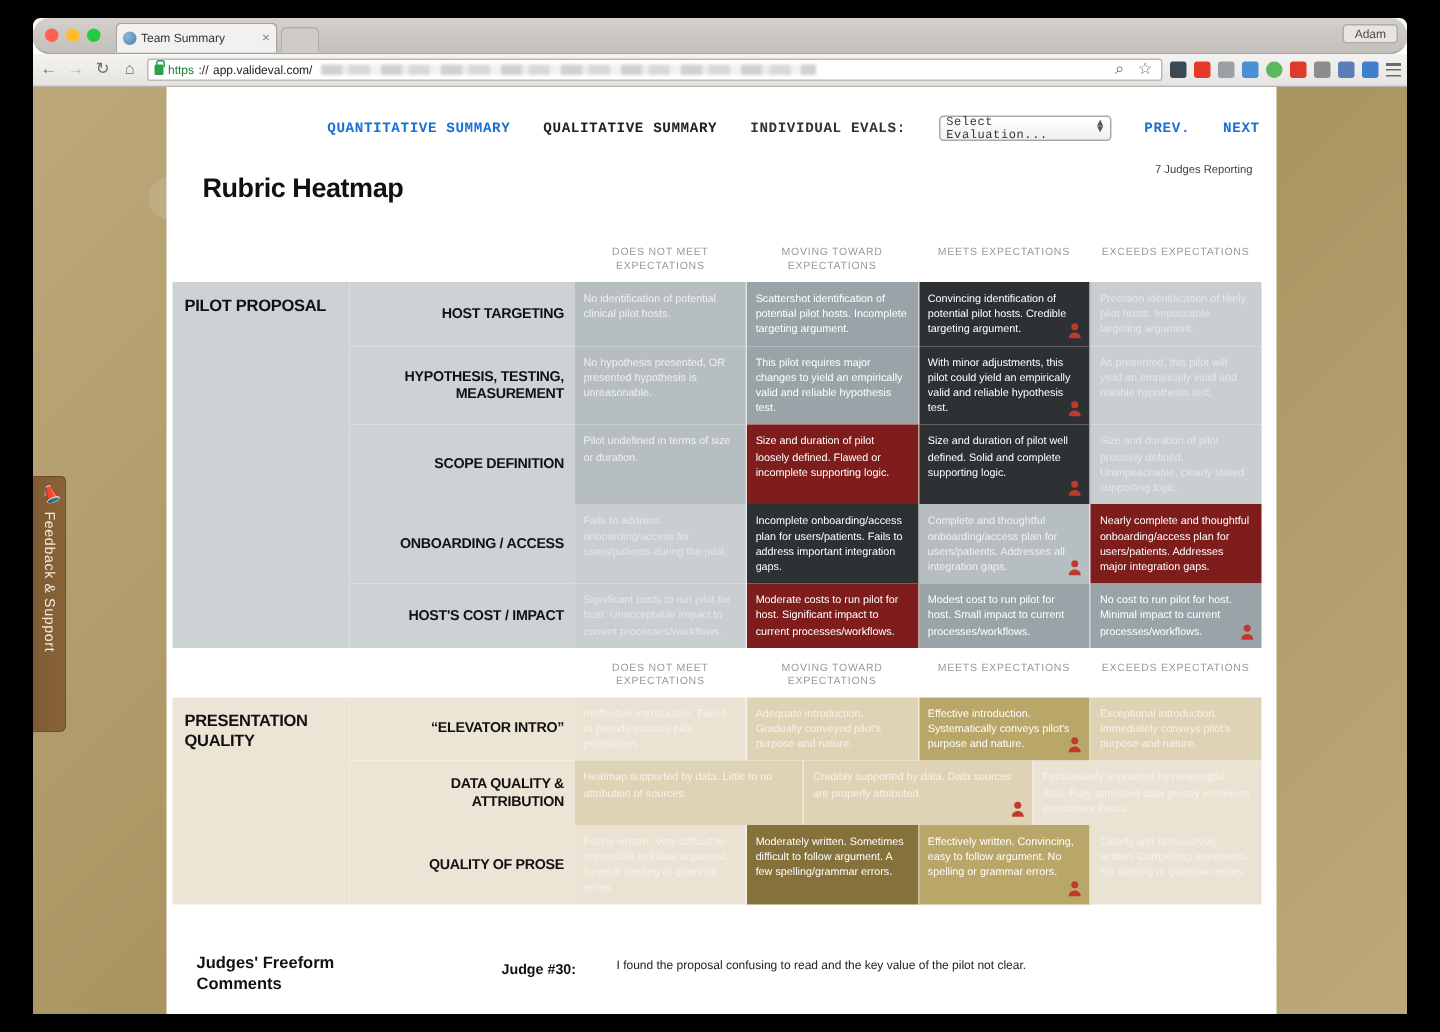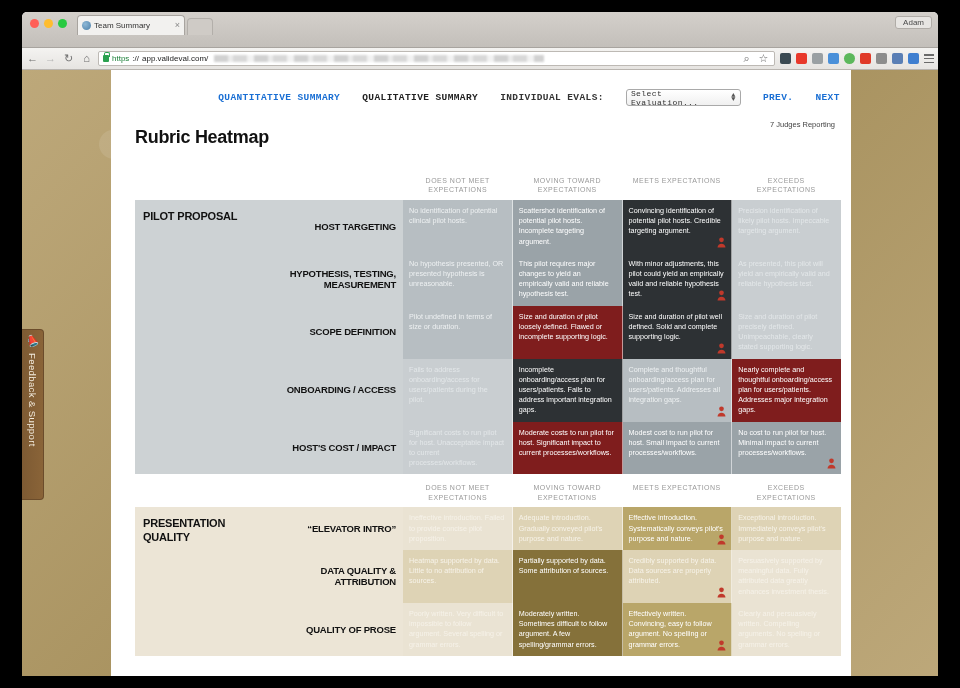--- a/index.html
+++ b/index.html
@@ -16,24 +16,25 @@
     left: 22px; top: 12px;
     width: 916px; height: 664px;
     background: #fff;
     border-radius: 5px 5px 0 0;
     overflow: hidden;
     box-shadow: 0 2px 12px rgba(0,0,0,.6);
   }
 
   
   #tabstrip {
-    height: 36px;
+    height: 24px;
     background: linear-gradient(#d4d0cb, #c3bfba);
     border-bottom: 1px solid #a8a49f;
     position: relative;
+    border-radius: 11px;
   }
   .traffic {
     position: absolute; top: 7px; left: 8px;
     display: flex; gap: 5px;
   }
   .traffic i {
     display: block; width: 9px; height: 9px; border-radius: 50%;
   }
   .t-red { background: #ff5f57; }
   .t-yel { background: #ffbd2e; }
@@ -197,21 +198,21 @@
   #judges-reporting {
     text-align: right; font-size: 7.5px; color: #444;
     padding: 14px 16px 0 0;
   }
   #page-title {
     font-size: 18px; font-weight: bold; color: #111;
     padding: 0 0 0 24px; margin-top: -2px; letter-spacing: -.3px;
   }
 
   
-  .grid { margin-top: 28px; padding: 0 10px 0 24px; }
+  .grid { margin-top: 28px; padding: 0 10px 0 4px; }
   .colheads {
     display: flex;
     font-size: 7px; color: #999; letter-spacing: .5px;
     text-transform: uppercase;
     padding-bottom: 5px;
   }
   .ch-spacer { width: 268px; flex: 0 0 auto; }
   .ch { flex: 1 1 0; text-align: center; line-height: 1.35; padding: 0 6px; }
 
   .section { display: flex; align-items: stretch; }
@@ -437,21 +438,20 @@
                 <div class="cell t1">Adequate introduction. Gradually conveyed pilot's purpose and nature.</div>
                 <div class="cell t3">Effective introduction. Systematically conveys pilot's purpose and nature.<svg class="ico" viewBox="0 0 10 12">
   <circle cx="5" cy="3" r="2.6" fill="#c0392b"></circle>
   <path d="M0.6 11.6c0-2.7 2-4.3 4.4-4.3s4.4 1.6 4.4 4.3z" fill="#c0392b"></path>
                   </svg></div>
                 <div class="cell t1">Exceptional introduction. Immediately conveys pilot's purpose and nature.</div>
               </div>
               <div class="row">
                 <div class="crit sec2-bg">DATA QUALITY &amp; ATTRIBUTION</div>
                 <div class="cell t1">Heatmap supported by data. Little to no attribution of sources.</div>
-                <div class="cell t4">Partially supported by data. Some attribution of sources.</div>
                 <div class="cell t1">Credibly supported by data. Data sources are properly attributed.<svg class="ico" viewBox="0 0 10 12">
   <circle cx="5" cy="3" r="2.6" fill="#c0392b"></circle>
   <path d="M0.6 11.6c0-2.7 2-4.3 4.4-4.3s4.4 1.6 4.4 4.3z" fill="#c0392b"></path>
                   </svg></div>
                 <div class="cell t0">Persuasively supported by meaningful data. Fully attributed data greatly enhances investment thesis.</div>
               </div>
               <div class="row">
                 <div class="crit sec2-bg">QUALITY OF PROSE</div>
                 <div class="cell t0">Poorly written. Very difficult to impossible to follow argument. Several spelling or grammar errors.</div>
                 <div class="cell t4">Moderately written. Sometimes difficult to follow argument. A few spelling/grammar errors.</div>

